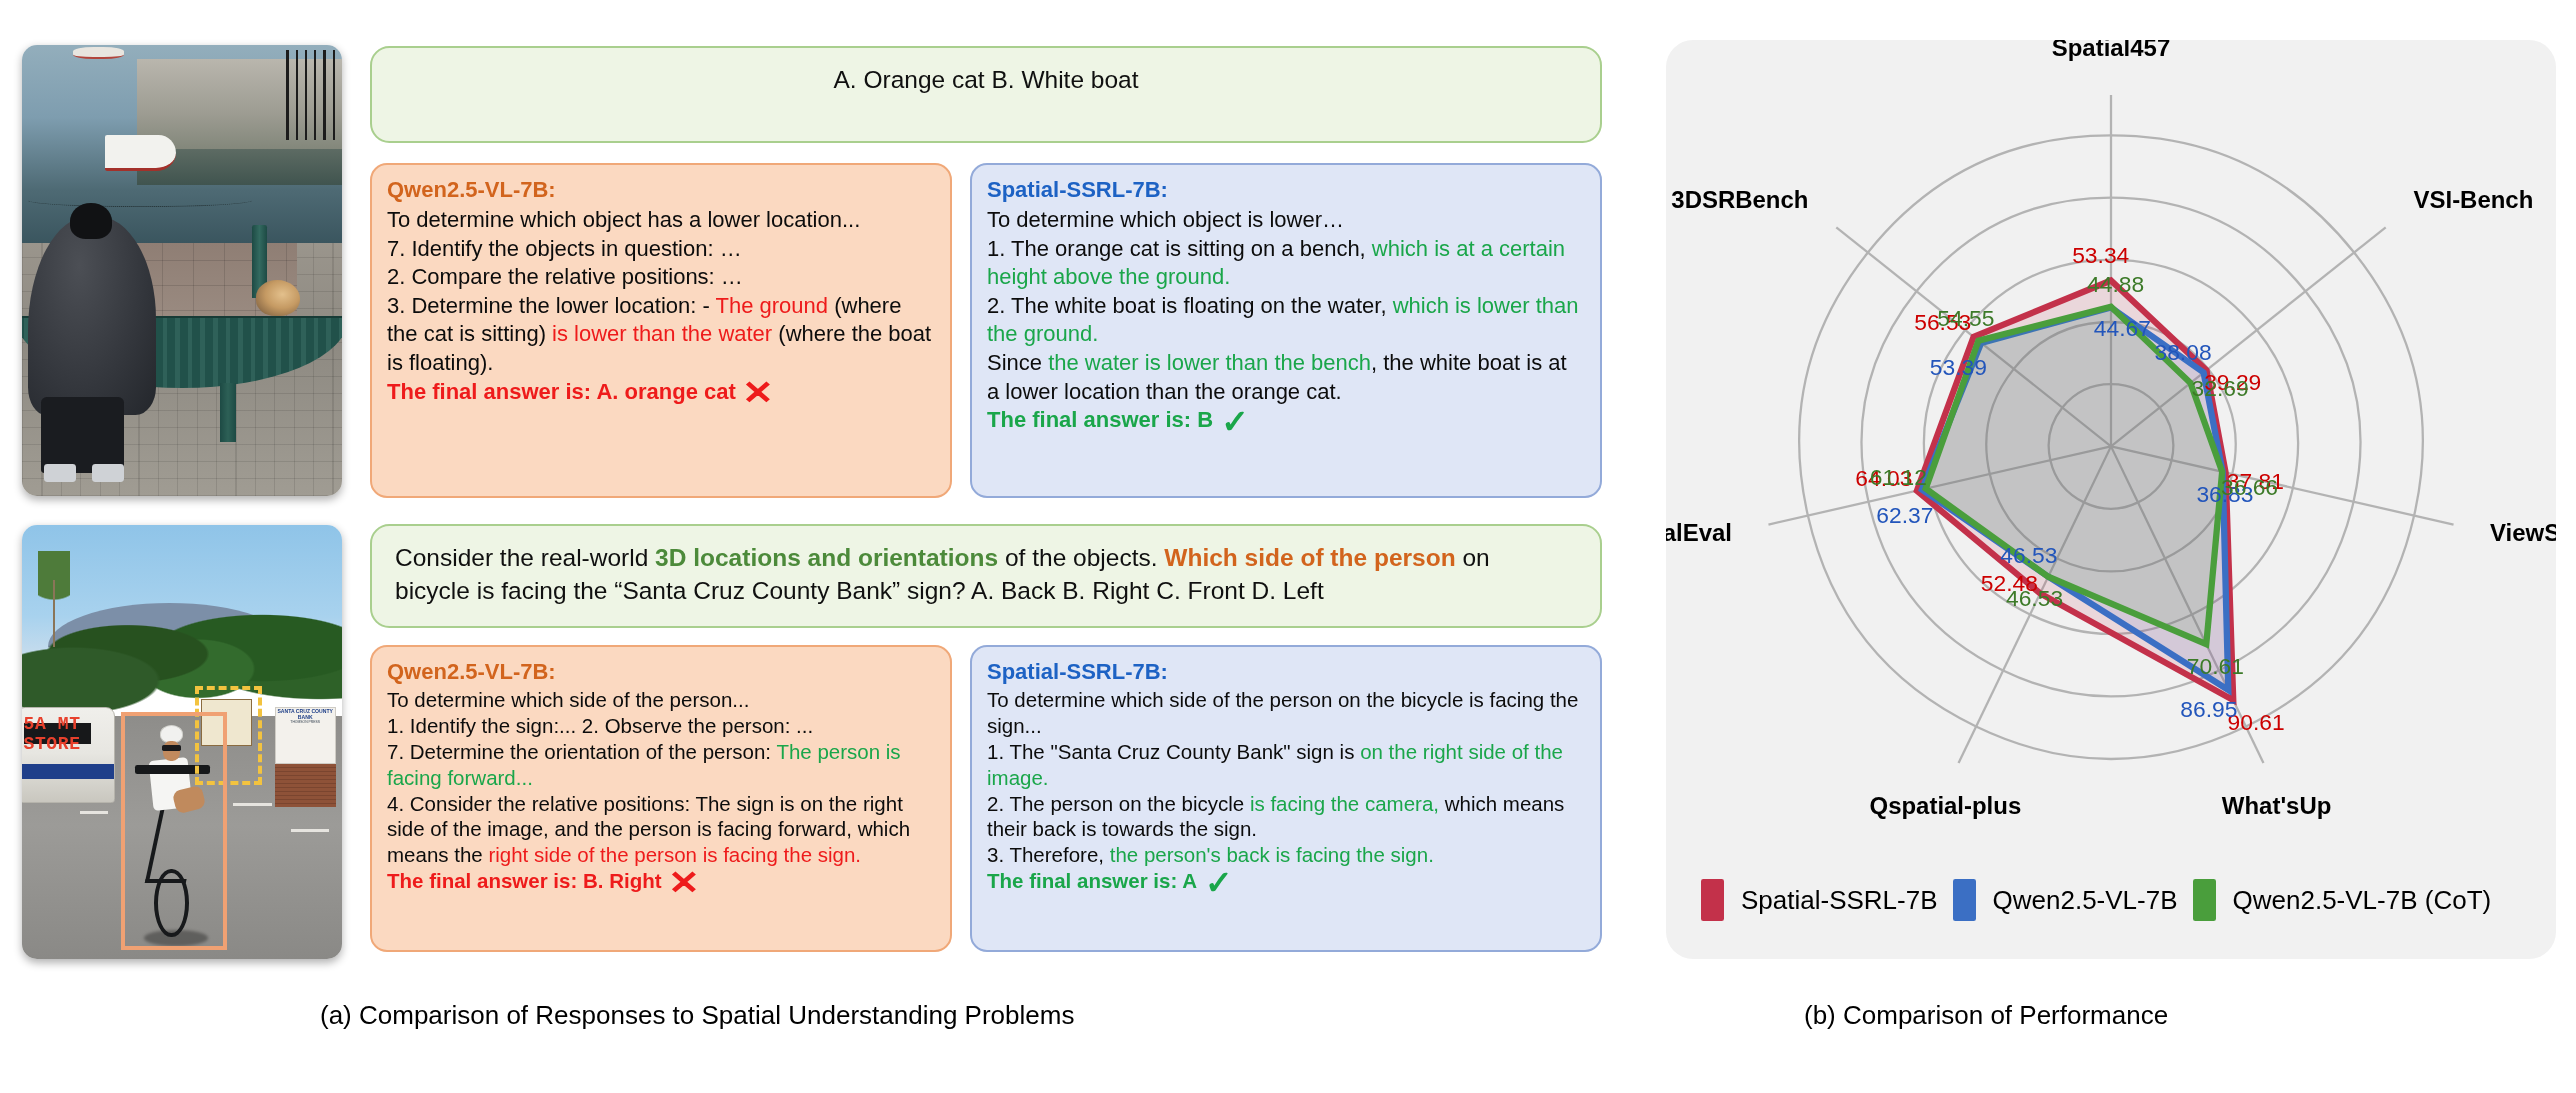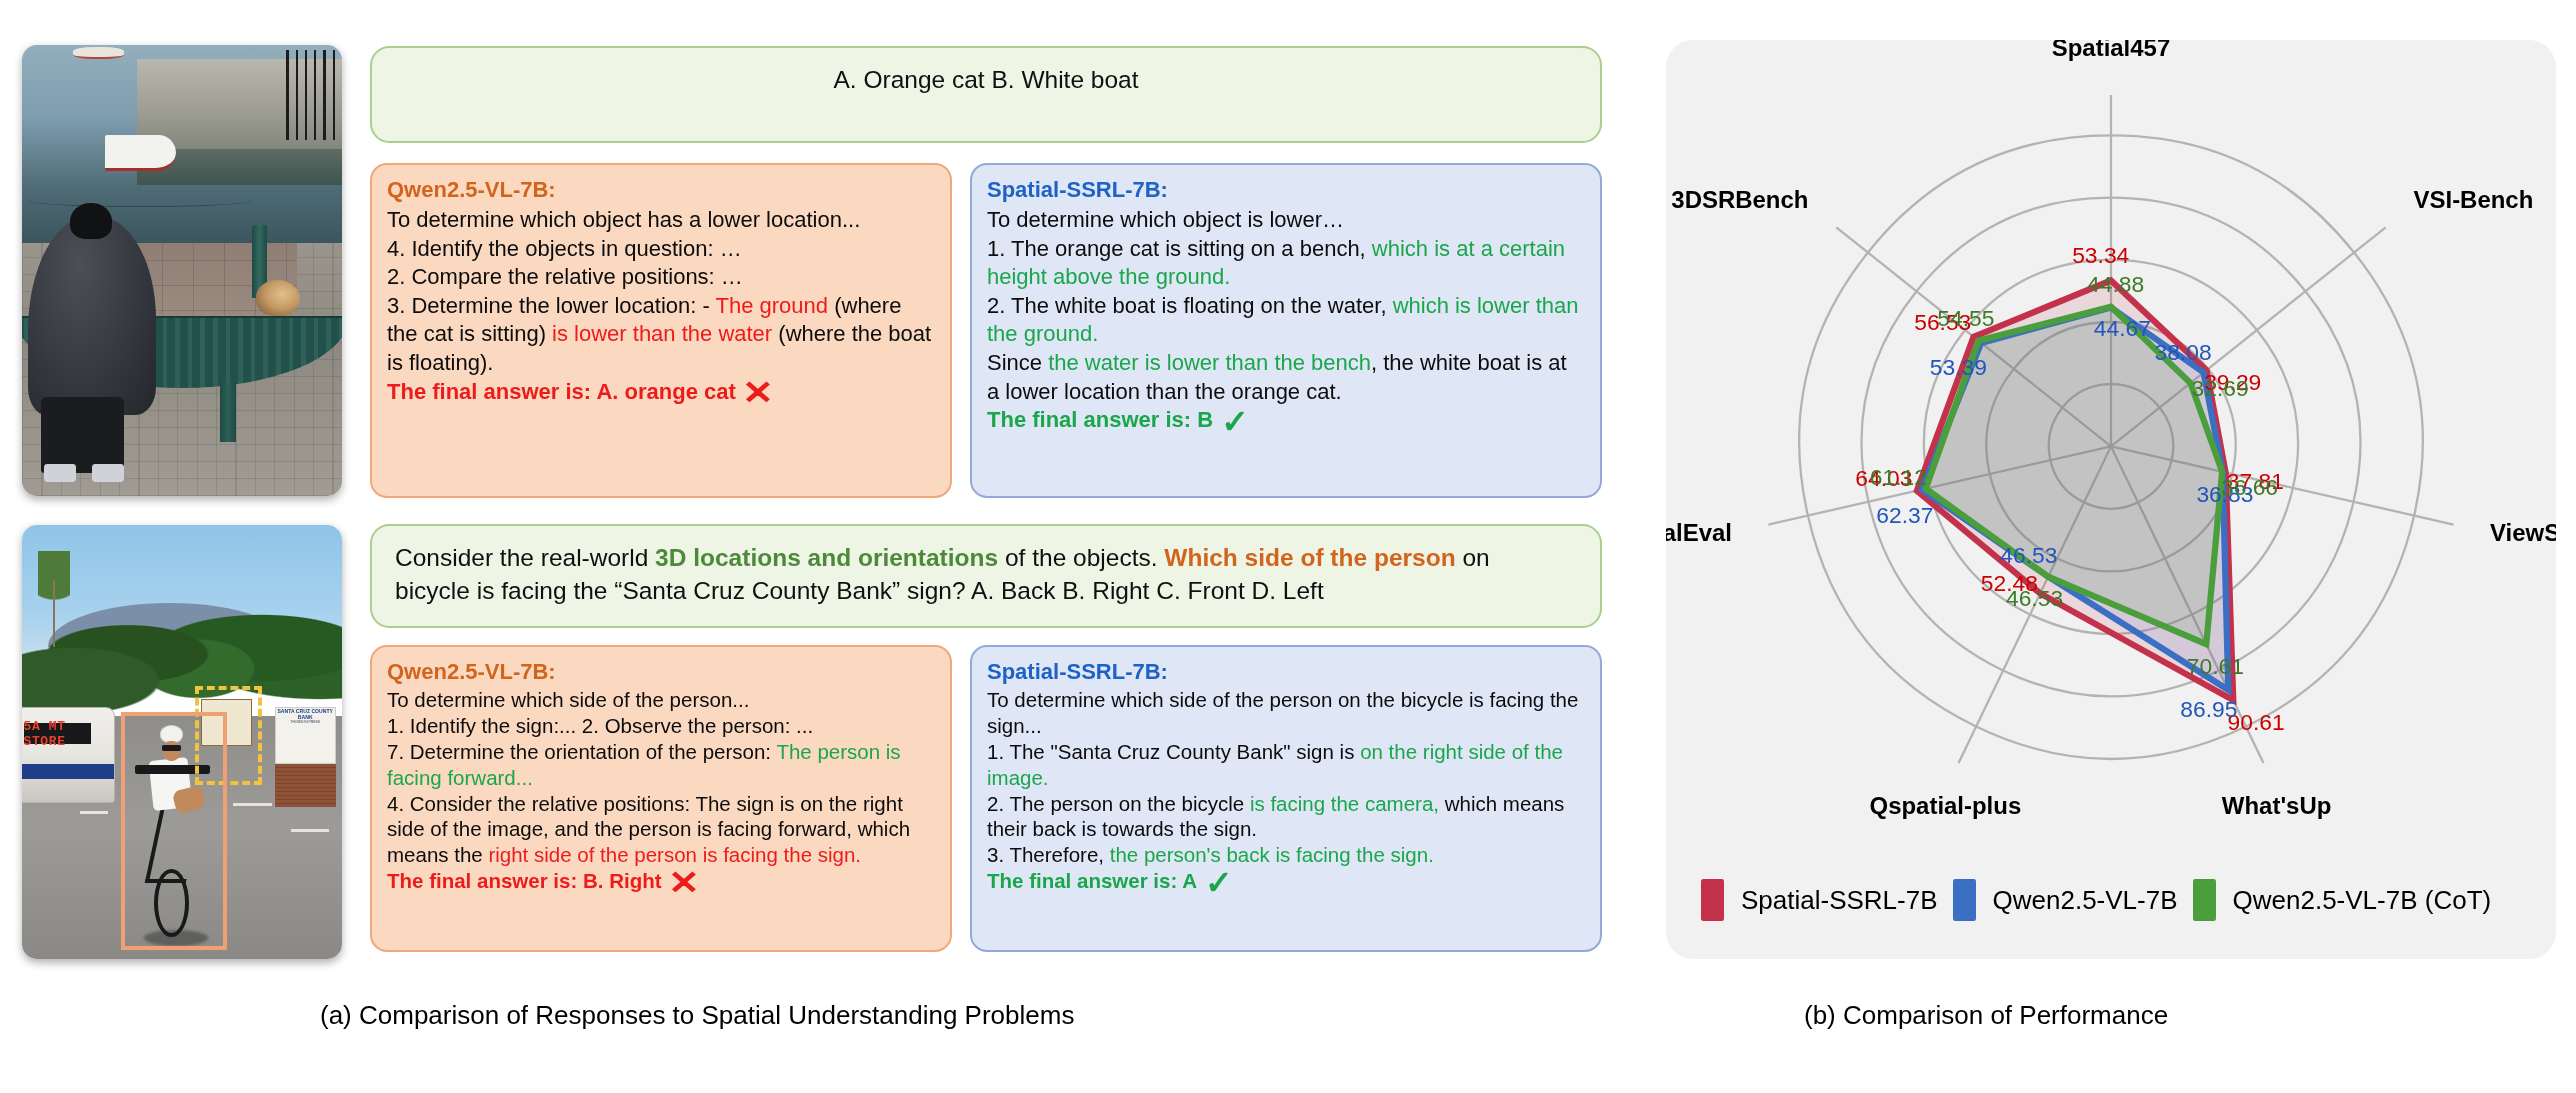--- a/index.html
+++ b/index.html
@@ -83,21 +83,21 @@
   .p2-palm i { position:absolute; left:46%; top:30%; width:8%; height:70%; background:#8a7558; }
   .p2-road { position:absolute; left:0; bottom:0; width:100%; height:56%;
     background:linear-gradient(180deg,#8e8d8a 0%,#9c9b98 45%,#8a8986 100%); }
   .p2-lane { position:absolute; height:2.9px; background:#e6e4df; }
   .p2-bus { position:absolute; left:-1%; top:42%; width:30%; height:22%;
     background:linear-gradient(180deg,#f0efeb 0%,#e7e6e1 48%,#c9c7bf 100%);
     border-radius:5.7px 9px 3.4px 3.4px; border:1.1px solid #b6b4ac; }
   .p2-busband { position:absolute; left:0; top:60%; width:100%; height:16%;
     background:#1f3f8a; }
   .p2-bussign { position:absolute; left:4%; top:16%; width:72%; height:22%;
-    background:#17181a; color:#e7402c; font-size:13px; font-weight:bold;
+    background:#17181a; color:#e7402c; font-size:18px; font-weight:bold;
     display:flex; align-items:center; justify-content:center;
     font-family:"Liberation Mono", monospace; letter-spacing:0.6px; }
   .p2-banksign { position:absolute; right:2%; top:42%; width:19%; height:13%;
     background:#f3f1ec; border:1.1px solid #cfccc5; }
   .p2-banksign b { display:block; font-size:5.1px; color:#1b3c86; text-align:center;
     line-height:1.05; padding-top:1.1px; }
   .p2-banksign span { display:block; font-size:3.4px; color:#33404f; text-align:center;
     line-height:1.2; }
   .p2-vetsign { position:absolute; left:56%; top:40%; width:16%; height:11%;
     background:#efe7cf; border:1.7px solid #8a6b3f; }
@@ -216,21 +216,21 @@
     <div class="p1-shoe" style="left:22%"></div>
   </div>
 
   <div class="qbox" id="qbox-1">
     <div>A. Orange cat  B. White boat</div>
   </div>
 
   <div class="card orange" id="card-q1-qwen">
     <div class="hdr">Qwen2.5-VL-7B:</div>
     <div>To determine which object has a lower location...</div>
-    <div>4. Identify the objects in question: …</div>
+    <div>7. Identify the objects in question: …</div>
     <div>2. Compare the relative positions: …</div>
     <div>
       <span>3. Determine the lower location:    - </span><span class="red">The ground</span><span> (where the cat is sitting) </span><span class="red">is lower than the water</span><span> (where the boat is floating).</span>
     </div>
     <div>
       <span class="final-red">The final answer is: A. orange cat</span><span class="mark x">✕</span>
     </div>
   </div>
 
   <div class="card blue" id="card-q1-ssrl">

